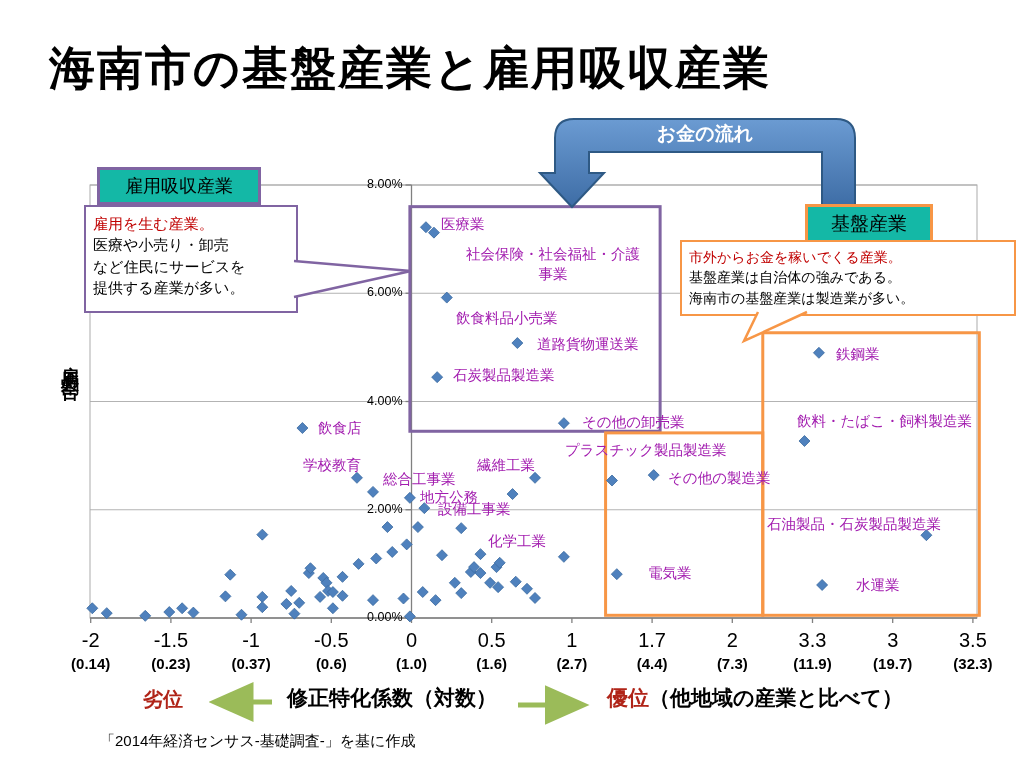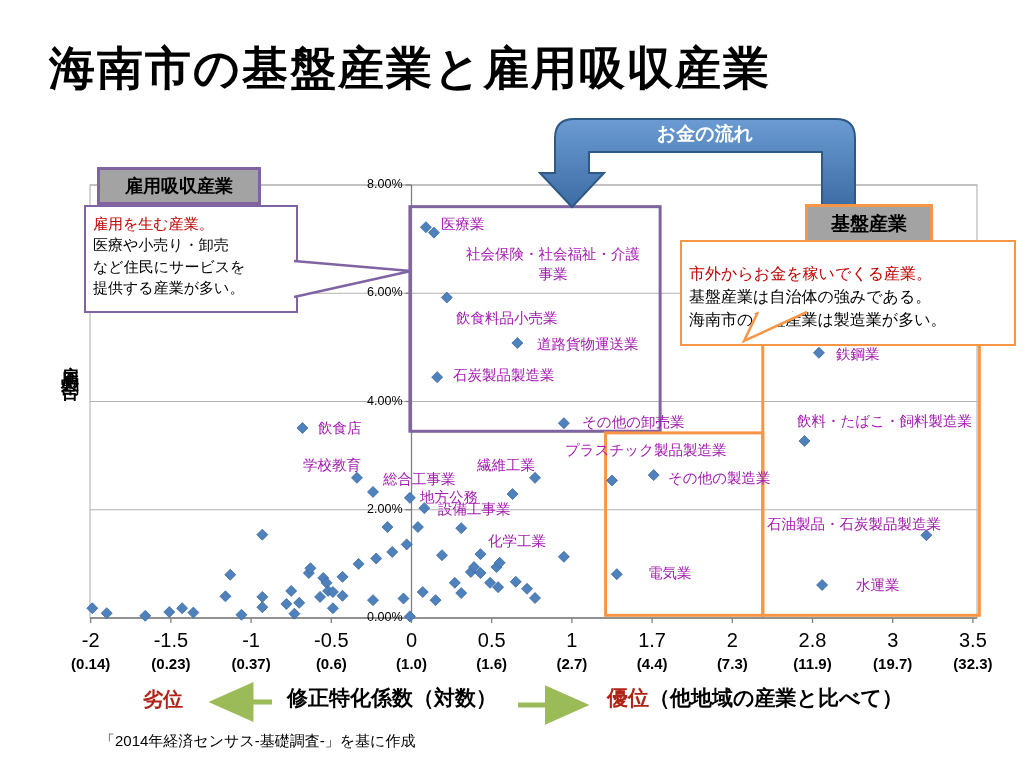--- a/index.html
+++ b/index.html
@@ -6,29 +6,29 @@
   #stage{position:relative;width:1024px;height:768px;background:#fff;overflow:hidden;
          font-family:"Liberation Sans","DejaVu Sans",sans-serif;color:#000;}
   #chart-svg,#tails-svg{position:absolute;left:0;top:0;width:1024px;height:768px;}
   #chart-svg{z-index:1;}
   #ui{position:absolute;left:0;top:0;width:1024px;height:768px;z-index:2;}
   #tails-svg{z-index:3;pointer-events:none;}
   .abs{position:absolute;}
   #page-title{left:0;top:38px;width:820px;text-align:center;font-size:46px;font-weight:bold;
               letter-spacing:2px;white-space:nowrap;}
   #flow-label{left:605px;top:121px;width:200px;text-align:center;font-size:19px;font-weight:bold;color:#fff;}
-  .hdr-box{background:#a3a3a3;text-align:center;font-weight:bold;}
+  .hdr-box{background:#14b8a6;text-align:center;font-weight:normal;}
   #employment-box{left:97px;top:167px;width:158px;height:32px;line-height:32px;
                   border:3px solid #8064A2;font-size:18px;}
   #base-box{left:805px;top:204px;width:122px;height:33px;line-height:33px;
             border:3px solid #F79646;font-size:19px;}
   .callout{background:#fff;font-size:15px;line-height:1.42;}
   #employment-callout{left:84px;top:205px;width:196px;height:92px;border:2.5px solid #8064A2;padding:6px 7px;}
-  #base-callout{left:680px;top:240px;width:318px;height:62px;border:2.5px solid #F79646;padding:20px 7px;
-                font-size:16px;line-height:1.45;}
+  #base-callout{left:680px;top:240px;width:318px;height:62px;border:2.5px solid #F79646;padding:5px 7px;
+                font-size:14px;line-height:1.45;}
   .red-line{color:#C00000;}
   #y-axis-title{left:58px;top:352px;writing-mode:vertical-rl;font-size:18px;font-weight:bold;
                 letter-spacing:5px;}
   .ytick{position:absolute;width:52px;text-align:right;font-size:12.5px;}
   .xtick{position:absolute;width:64px;text-align:center;font-size:20px;}
   .xsub{position:absolute;width:74px;text-align:center;font-size:15px;font-weight:bold;}
   .ptlabel{position:absolute;font-size:14.5px;color:#a21caf;white-space:nowrap;line-height:1.35;}
   #inferior-label{left:143px;top:686px;font-size:20px;font-weight:bold;color:#B02418;}
   #xaxis-title{left:287px;top:684px;font-size:21px;font-weight:bold;}
   #superior-label{left:607px;top:684px;font-size:21px;font-weight:bold;white-space:nowrap;}
@@ -196,21 +196,21 @@
         <div class="xtick" style="left: 379.5px; top: 629px;">0</div>
         <div class="xsub" style="left: 374.5px; top: 655px;">(1.0)</div>
         <div class="xtick" style="left: 459.7px; top: 629px;">0.5</div>
         <div class="xsub" style="left: 454.7px; top: 655px;">(1.6)</div>
         <div class="xtick" style="left: 539.9px; top: 629px;">1</div>
         <div class="xsub" style="left: 534.9px; top: 655px;">(2.7)</div>
         <div class="xtick" style="left: 620.1px; top: 629px;">1.7</div>
         <div class="xsub" style="left: 615.1px; top: 655px;">(4.4)</div>
         <div class="xtick" style="left: 700.3px; top: 629px;">2</div>
         <div class="xsub" style="left: 695.3px; top: 655px;">(7.3)</div>
-        <div class="xtick" style="left: 780.5px; top: 629px;">2.8</div>
+        <div class="xtick" style="left: 780.5px; top: 629px;">3.3</div>
         <div class="xsub" style="left: 775.5px; top: 655px;">(11.9)</div>
         <div class="xtick" style="left: 860.7px; top: 629px;">3</div>
         <div class="xsub" style="left: 855.7px; top: 655px;">(19.7)</div>
         <div class="xtick" style="left: 940.9px; top: 629px;">3.5</div>
         <div class="xsub" style="left: 935.9px; top: 655px;">(32.3)</div>
         <div class="ptlabel" style="left: 441px; top: 215px;">医療業</div>
         <div class="ptlabel" style="left: 433px; top: 245px; width: 240px; text-align: center; white-space: pre-line;">社会保険・社会福祉・介護
 事業</div>
         <div class="ptlabel" style="left: 456px; top: 309px;">飲食料品小売業</div>
         <div class="ptlabel" style="left: 537px; top: 335px;">道路貨物運送業</div>

